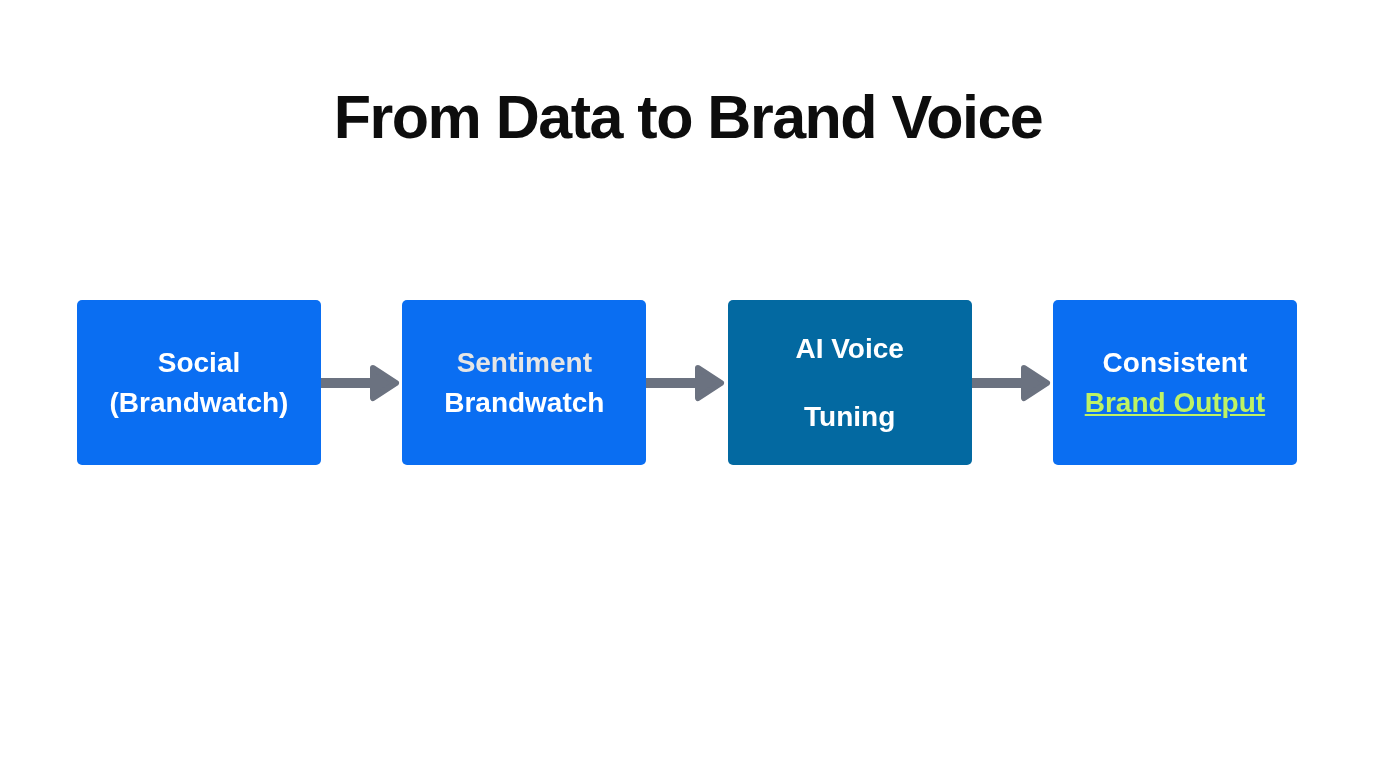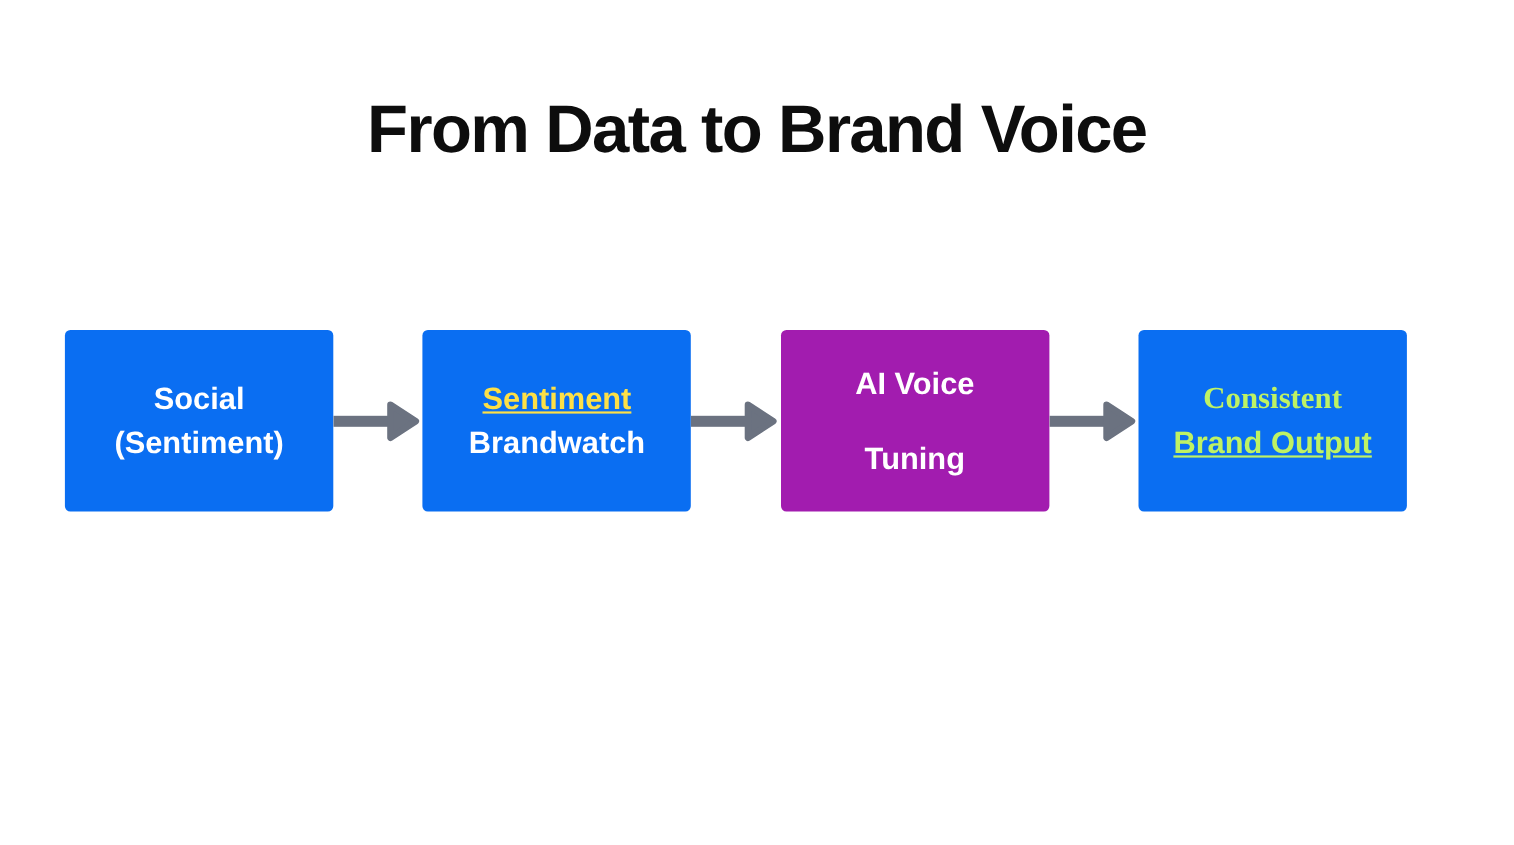--- a/index.html
+++ b/index.html
@@ -26,21 +26,21 @@
     width: 100%;
     text-align: center;
     font-size: 61px;
     font-weight: 800;
     letter-spacing: -1.5px;
     color: #0d0d0d;
   }
 
   .flow {
     position: absolute;
-    left: 59px;
+    left: 77px;
     top: 300px;
     width: 1220px;
     height: 165px;
     display: flex;
     align-items: center;
     justify-content: space-between;
   }
 
   .box {
     width: 244px;
@@ -71,47 +71,47 @@
 <body>
 
 <div class="canvas">
 
   <h1 class="title">From Data to Brand Voice</h1>
 
   <div class="flow">
 
     <div class="box" style="background: rgb(10, 110, 242);">
       <div class="line" style="color: rgb(255, 255, 255);">Social</div>
-      <div class="line" style="color: rgb(255, 255, 255);">(Sentiment)</div>
+      <div class="line" style="color: rgb(255, 255, 255);">(Brandwatch)</div>
     </div>
 
     <svg class="arrow" width="81" height="44" viewBox="0 0 81 44">
       <rect class="arrow-shaft" x="0" y="17" width="54" height="10" fill="#6b7280"></rect>
       <path class="arrow-head" d="M52 7 L75 22 L52 37 Z" stroke-width="6" stroke-linejoin="round" fill="#6b7280" stroke="#6b7280"></path>
     </svg>
 
     <div class="box" style="background: rgb(10, 110, 242);">
-      <div class="line" style="color: #fde047; text-decoration: underline;">Sentiment</div>
+      <div class="line" style="color: #e5e5e5;">Sentiment</div>
       <div class="line" style="color: rgb(255, 255, 255);">Brandwatch</div>
     </div>
 
     <svg class="arrow" width="81" height="44" viewBox="0 0 81 44">
       <rect class="arrow-shaft" x="0" y="17" width="54" height="10" fill="#6b7280"></rect>
       <path class="arrow-head" d="M52 7 L75 22 L52 37 Z" stroke-width="6" stroke-linejoin="round" fill="#6b7280" stroke="#6b7280"></path>
     </svg>
 
-    <div class="box" style="background: #a21caf;">
+    <div class="box" style="background: #0369a1;">
       <div class="line" style="color: rgb(255, 255, 255);">AI Voice</div>
       <div class="line" style="color: rgb(255, 255, 255); margin-top: 28px;">Tuning</div>
     </div>
 
     <svg class="arrow" width="81" height="44" viewBox="0 0 81 44">
       <rect class="arrow-shaft" x="0" y="17" width="54" height="10" fill="#6b7280"></rect>
       <path class="arrow-head" d="M52 7 L75 22 L52 37 Z" stroke-width="6" stroke-linejoin="round" fill="#6b7280" stroke="#6b7280"></path>
     </svg>
 
     <div class="box" style="background: rgb(10, 110, 242);">
-      <div class="line" style="color: #bef264; font-family: Liberation Serif, serif;">Consistent</div>
+      <div class="line" style="color: #ffffff;">Consistent</div>
       <div class="line" style="color: #bef264; text-decoration: underline;">Brand Output</div>
     </div>
 
   </div>
 </div>
 
 </body></html>

